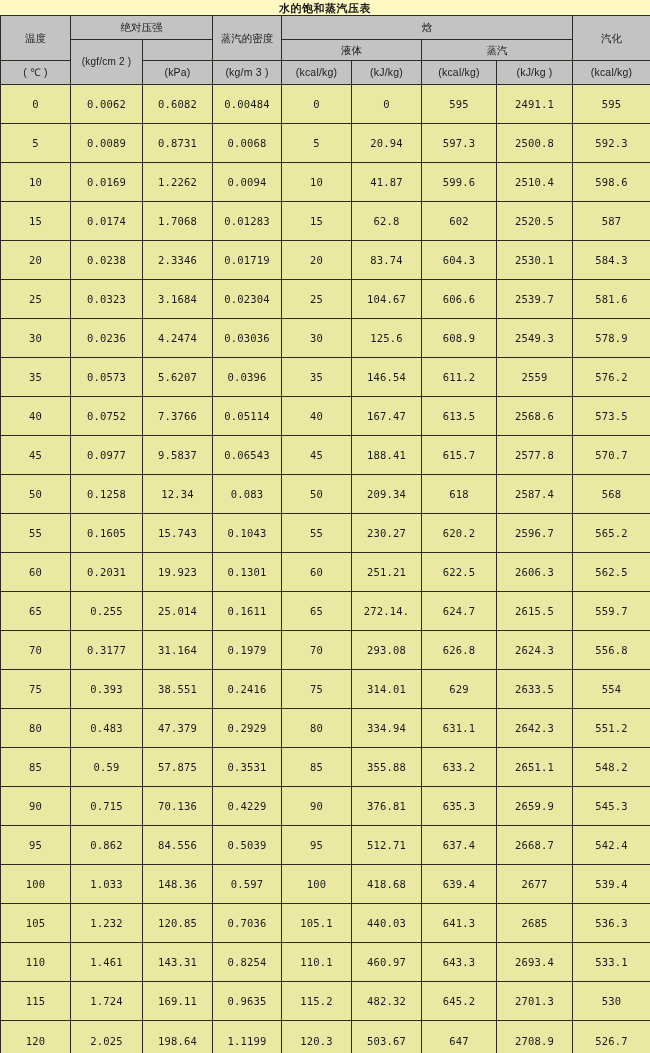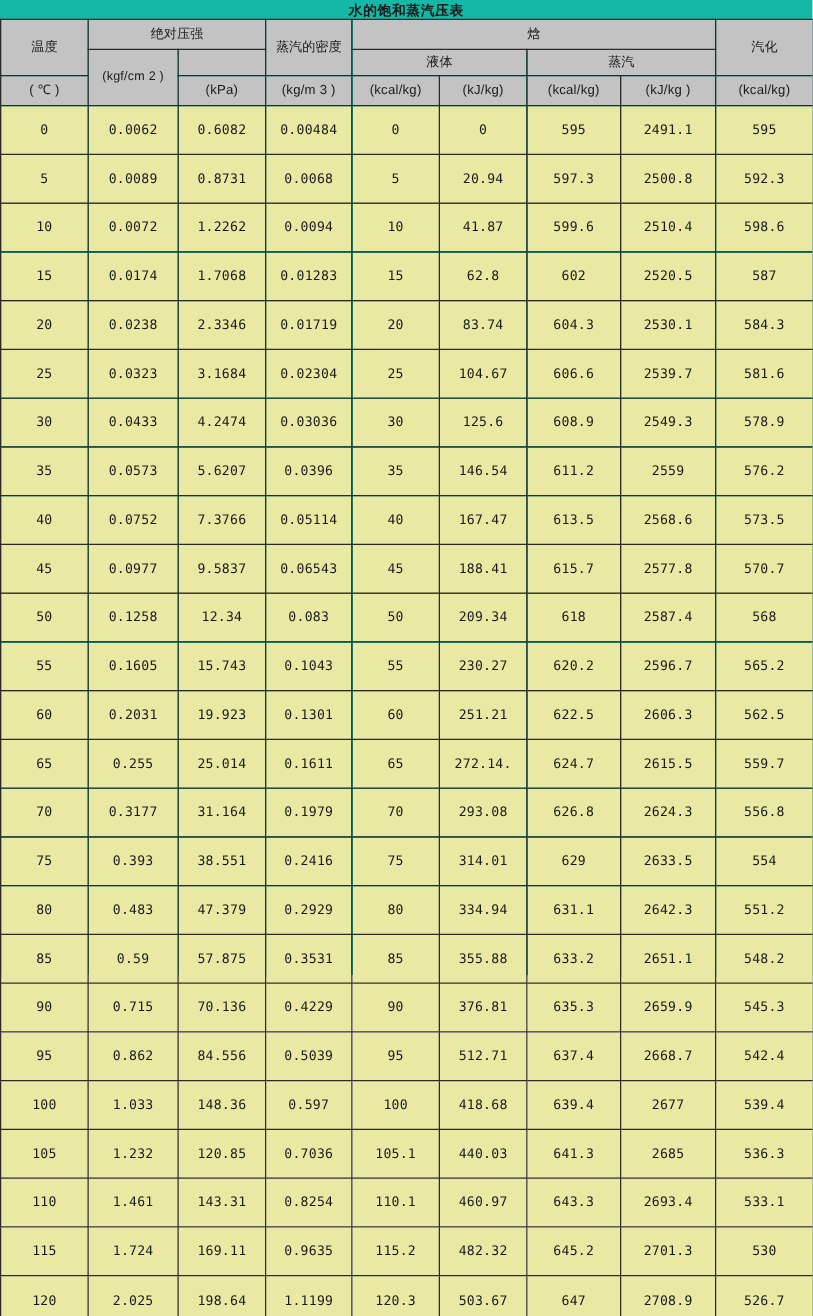--- a/index.html
+++ b/index.html
@@ -10,21 +10,21 @@
   body {
     width: 650px;
     height: 1053px;
     overflow: hidden;
     font-family: "Liberation Serif", "DejaVu Serif", serif;
   }
   #page {
     position: relative;
     width: 650px;
     height: 780px;
-    background: #14b8a6;
+    background: #fef9c3;
   }
   .doc-title {
     position: absolute;
     left: 0;
     top: 1px;
     width: 650px;
     text-align: center;
     font-size: 11px;
     font-weight: bold;
     color: #1a1a1a;
@@ -160,21 +160,21 @@
           <td>0.8731</td>
           <td>0.0068</td>
           <td>5</td>
           <td>20.94</td>
           <td>597.3</td>
           <td>2500.8</td>
           <td>592.3</td>
         </tr>
         <tr>
           <td>10</td>
-          <td>0.0072</td>
+          <td>0.0169</td>
           <td>1.2262</td>
           <td>0.0094</td>
           <td>10</td>
           <td>41.87</td>
           <td>599.6</td>
           <td>2510.4</td>
           <td>598.6</td>
         </tr>
         <tr>
           <td>15</td>
@@ -204,21 +204,21 @@
           <td>3.1684</td>
           <td>0.02304</td>
           <td>25</td>
           <td>104.67</td>
           <td>606.6</td>
           <td>2539.7</td>
           <td>581.6</td>
         </tr>
         <tr>
           <td>30</td>
-          <td>0.0433</td>
+          <td>0.0236</td>
           <td>4.2474</td>
           <td>0.03036</td>
           <td>30</td>
           <td>125.6</td>
           <td>608.9</td>
           <td>2549.3</td>
           <td>578.9</td>
         </tr>
         <tr>
           <td>35</td>

